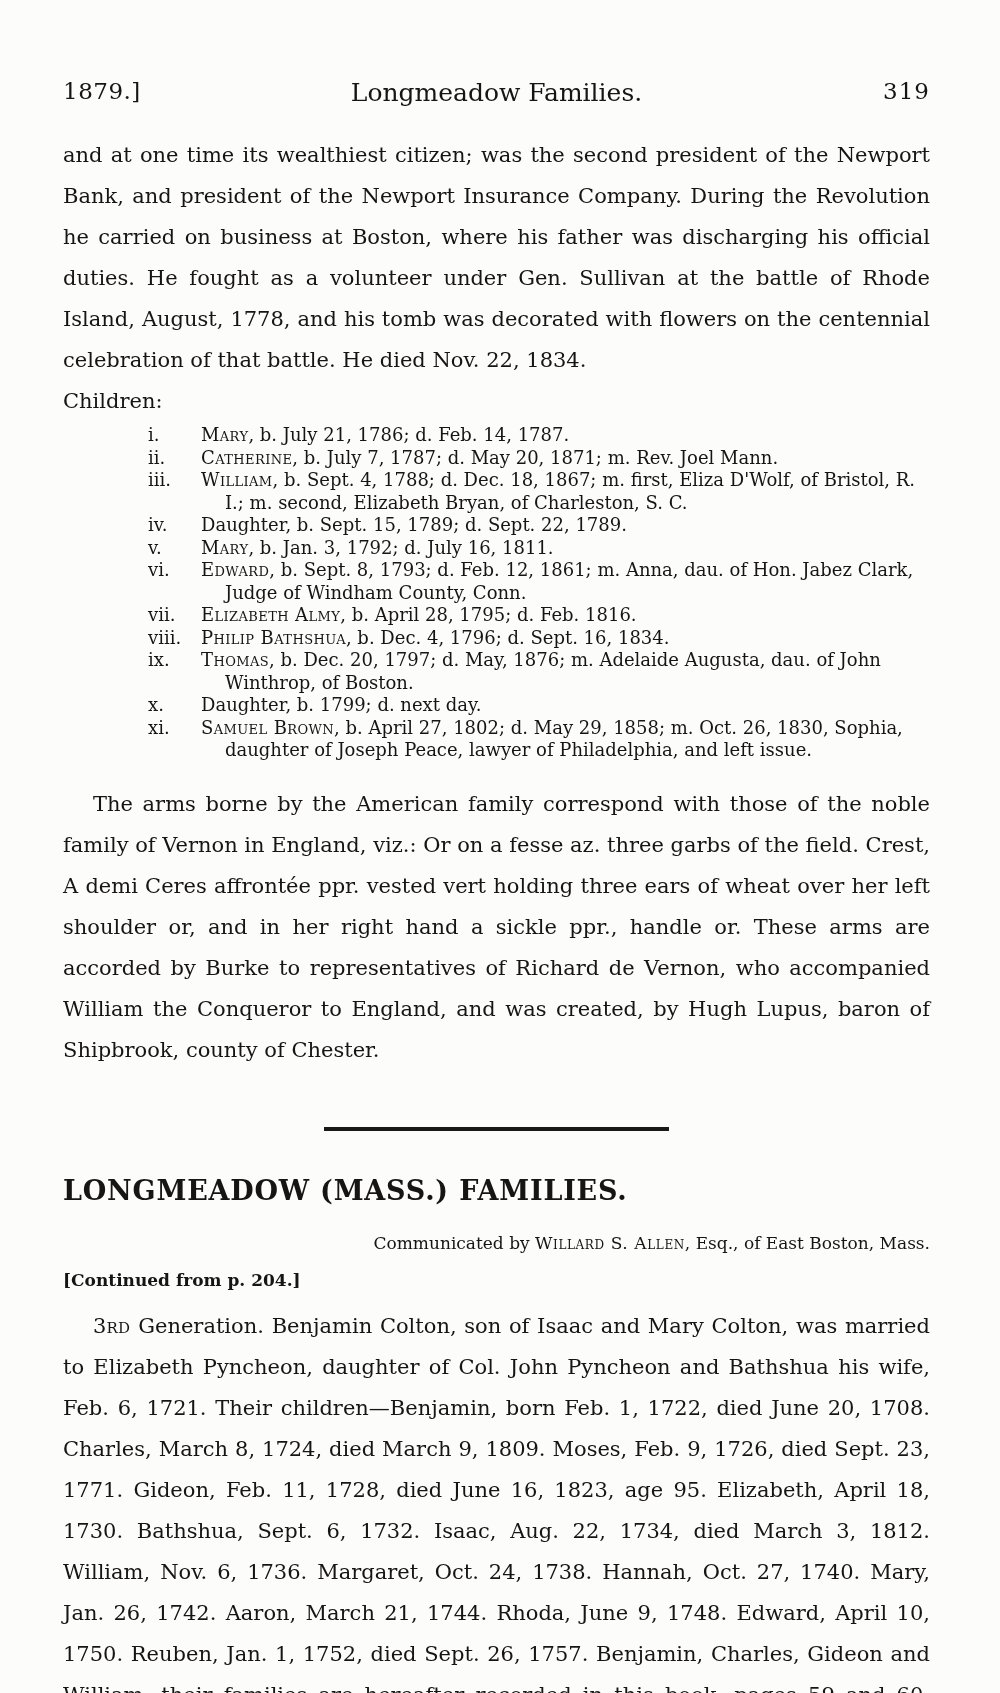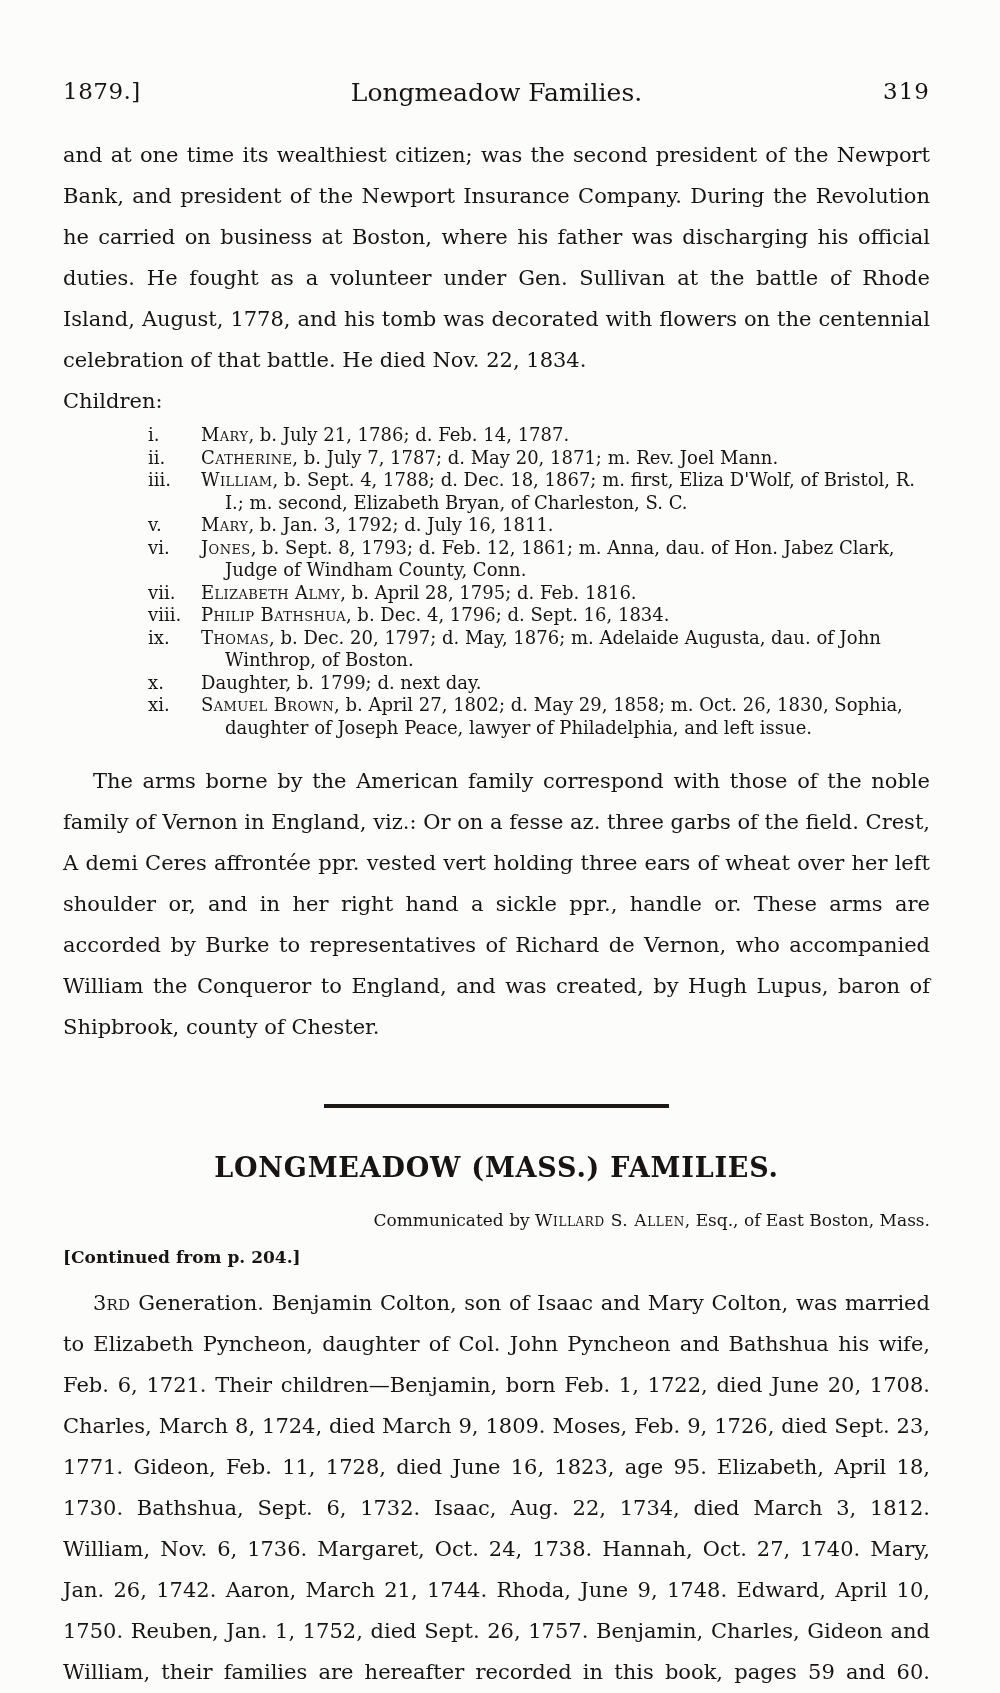--- a/index.html
+++ b/index.html
@@ -65,21 +65,20 @@
     width: 345px;
     height: 4px;
     background: #1b1916;
     margin: 56px auto 0 auto;
   }
 
   .section-heading {
     font-size: 27px;
     font-weight: bold;
     letter-spacing: 0.8px;
-    text-align: center;
     margin: 44px 0 0 0;
     text-indent: 0;
   }
   .byline {
     font-size: 17px;
     text-align: right;
     margin: 27px 0 0 0;
   }
   .byline .sc { letter-spacing: 0.6px; }
   .continued-note {
@@ -101,22 +100,23 @@
     <span class="rh-page">319</span>
   </header>
 
   <p class="body-par">and at one time its wealthiest citizen; was the second president of the Newport Bank, and president of the Newport Insurance Company. During the Revolution he carried on business at Boston, where his father was discharging his official duties. He fought as a volunteer under Gen. Sullivan at the battle of Rhode Island, August, 1778, and his tomb was decorated with flowers on the centennial celebration of that battle. He died Nov. 22, 1834.</p>
   <p class="body-par children-label">Children:</p>
 
   <div class="children-list">
     <div class="child"><span class="num">i.</span><span class="sc">Mary</span><span>, b. July 21, 1786; d. Feb. 14, 1787.</span></div>
     <div class="child"><span class="num">ii.</span><span class="sc">Catherine</span><span>, b. July 7, 1787; d. May 20, 1871; m. Rev. Joel Mann.</span></div>
     <div class="child"><span class="num">iii.</span><span class="sc">William</span><span>, b. Sept. 4, 1788; d. Dec. 18, 1867; m. first, Eliza D'Wolf, of Bristol, R. I.; m. second, Elizabeth Bryan, of Charleston, S. C.</span></div>
+    <div class="child"><span class="num">iv.</span><span class="sc"></span><span>Daughter, b. Sept. 15, 1789; d. Sept. 22, 1789.</span></div>
     <div class="child"><span class="num">v.</span><span class="sc">Mary</span><span>, b. Jan. 3, 1792; d. July 16, 1811.</span></div>
-    <div class="child"><span class="num">vi.</span><span class="sc">Jones</span><span>, b. Sept. 8, 1793; d. Feb. 12, 1861; m. Anna, dau. of Hon. Jabez Clark, Judge of Windham County, Conn.</span></div>
+    <div class="child"><span class="num">vi.</span><span class="sc">Edward</span><span>, b. Sept. 8, 1793; d. Feb. 12, 1861; m. Anna, dau. of Hon. Jabez Clark, Judge of Windham County, Conn.</span></div>
     <div class="child"><span class="num">vii.</span><span class="sc">Elizabeth Almy</span><span>, b. April 28, 1795; d. Feb. 1816.</span></div>
     <div class="child"><span class="num">viii.</span><span class="sc">Philip Bathshua</span><span>, b. Dec. 4, 1796; d. Sept. 16, 1834.</span></div>
     <div class="child"><span class="num">ix.</span><span class="sc">Thomas</span><span>, b. Dec. 20, 1797; d. May, 1876; m. Adelaide Augusta, dau. of John Winthrop, of Boston.</span></div>
     <div class="child"><span class="num">x.</span><span class="sc"></span><span>Daughter, b. 1799; d. next day.</span></div>
     <div class="child"><span class="num">xi.</span><span class="sc">Samuel Brown</span><span>, b. April 27, 1802; d. May 29, 1858; m. Oct. 26, 1830, Sophia, daughter of Joseph Peace, lawyer of Philadelphia, and left issue.</span></div>
   </div>
 
   <p class="body-par indent arms-par">The arms borne by the American family correspond with those of the noble family of Vernon in England, viz.: Or on a fesse az. three garbs of the field. Crest, A demi Ceres affrontée ppr. vested vert holding three ears of wheat over her left shoulder or, and in her right hand a sickle ppr., handle or. These arms are accorded by Burke to representatives of Richard de Vernon, who accompanied William the Conqueror to England, and was created, by Hugh Lupus, baron of Shipbrook, county of Chester.</p>
 
   <div class="divider"></div>

